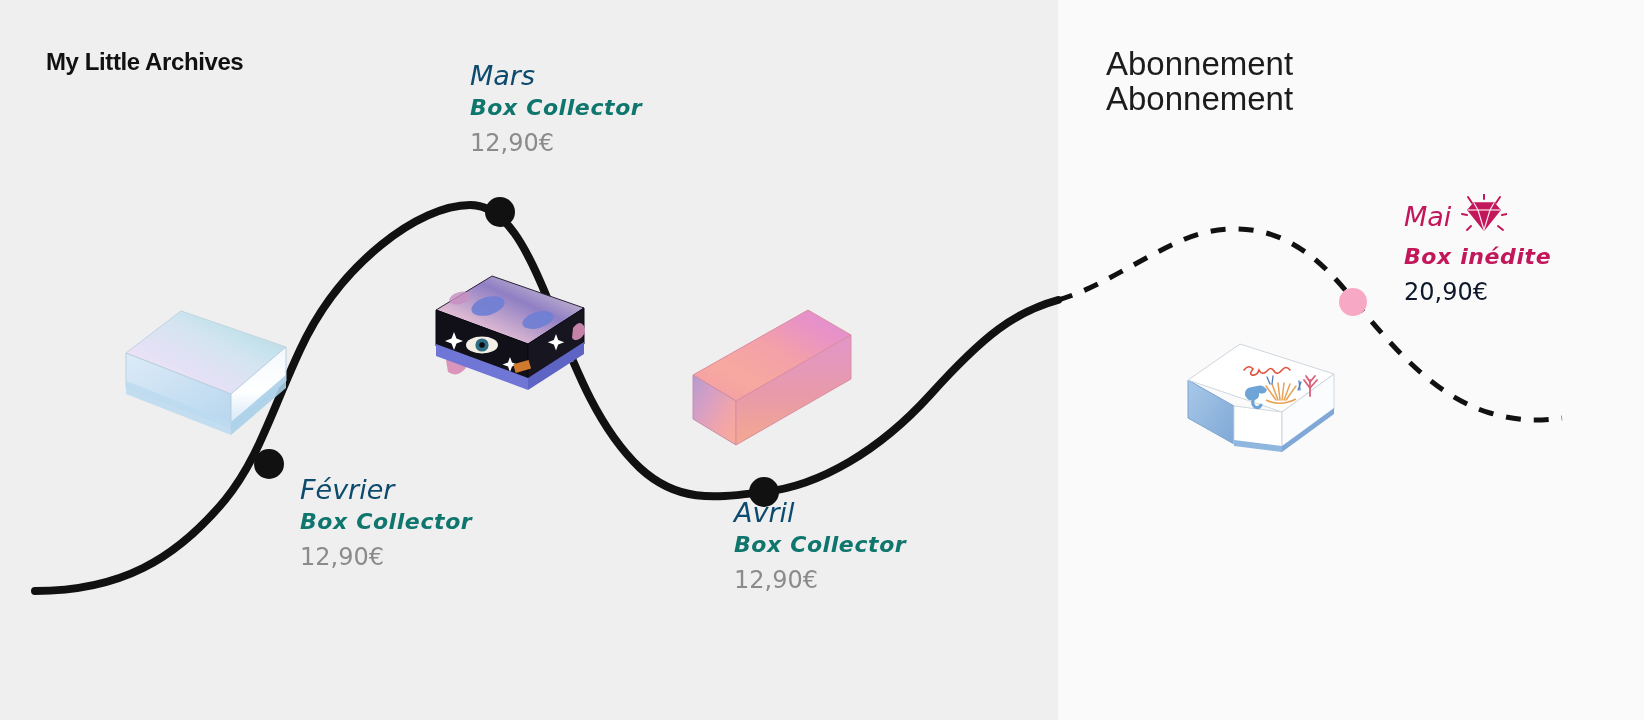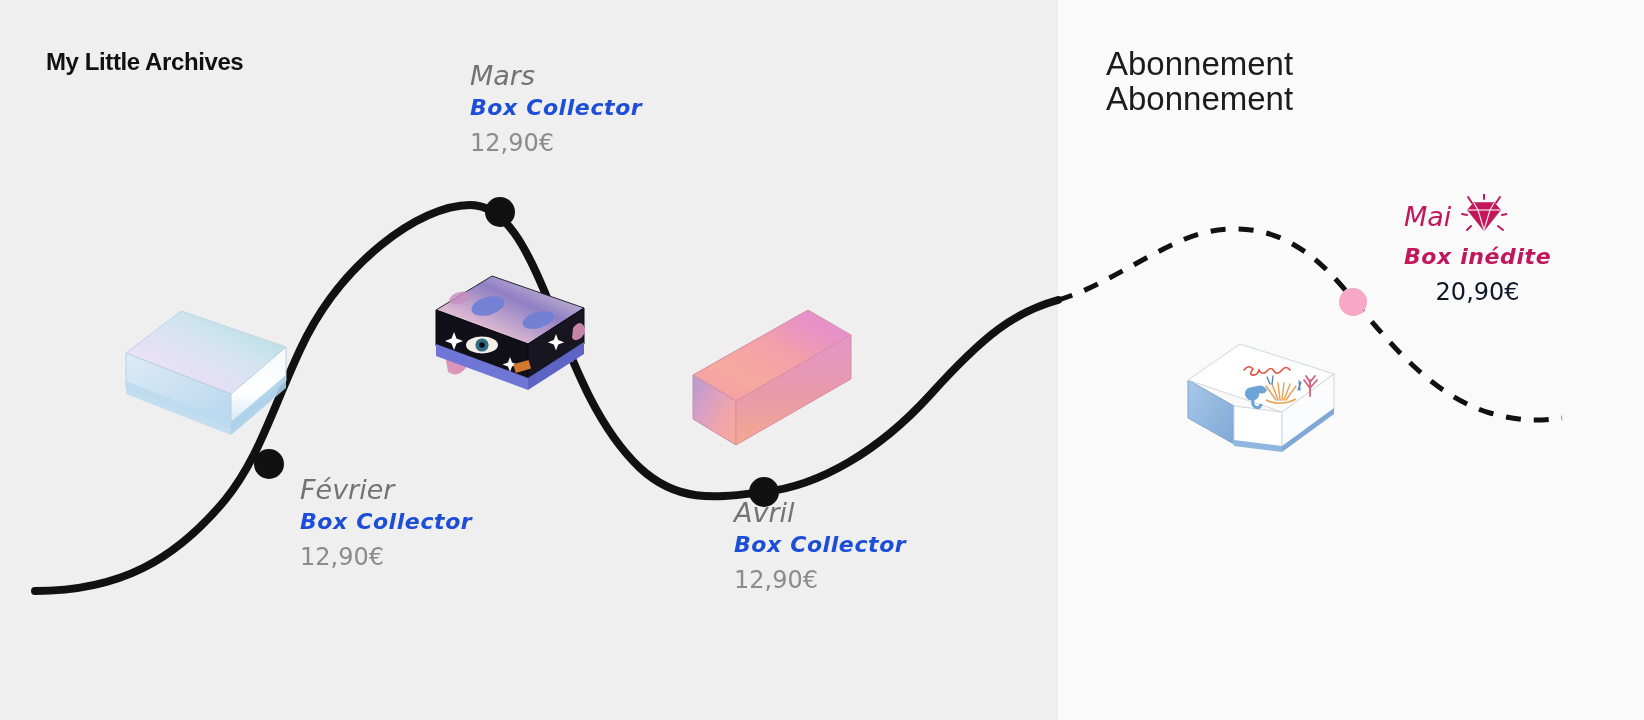--- a/index.html
+++ b/index.html
@@ -48,30 +48,30 @@
     color:#1c1c1c;
     width:250px;
   }
   
   .label-block{position:absolute;white-space:nowrap;}
   .lbl-month{
     font-family:"DejaVu Sans", sans-serif;
     font-style:italic;
     font-weight:400;
     font-size:27px;
-    color:#737373;
+    color:#0c4a6e;
     line-height:1.15;
   }
   .lbl-kind{
     font-family:"DejaVu Sans", sans-serif;
     font-style:italic;
     font-weight:bold;
     font-size:22px;
     letter-spacing:0.6px;
-    color:#1d4ed8;
+    color:#0f766e;
     line-height:1.55;
   }
   .lbl-price{
     font-family:"DejaVu Sans", sans-serif;
     font-weight:400;
     font-size:24px;
     color:#8b8b8b;
     line-height:1.55;
   }
   
@@ -306,21 +306,21 @@
     <div class="lbl-kind">Box Collector</div>
     <div class="lbl-price">12,90€</div>
   </div>
 
   <div class="label-block" style="left:734px;top:497px;">
     <div class="lbl-month">Avril</div>
     <div class="lbl-kind">Box Collector</div>
     <div class="lbl-price">12,90€</div>
   </div>
 
-  <div class="label-block premium" style="left:1404px;top:194px;text-align:center;">
+  <div class="label-block premium" style="left:1404px;top:194px;">
     <div class="month-row">
       <span class="lbl-month">Mai</span>
       <span class="diamond-icon">
         <svg width="46" height="42" viewBox="0 0 46 42">
           <g fill="none" stroke="#c2185b" stroke-width="2" stroke-linecap="round">
             <path d="M11 9 l-4 -6"></path>
               <path d="M23 5 l0 -5"></path>
               <path d="M35 9 l4 -6"></path>
             <path d="M6 21 l-5 -1"></path>
               <path d="M41 21 l5 -1"></path>

